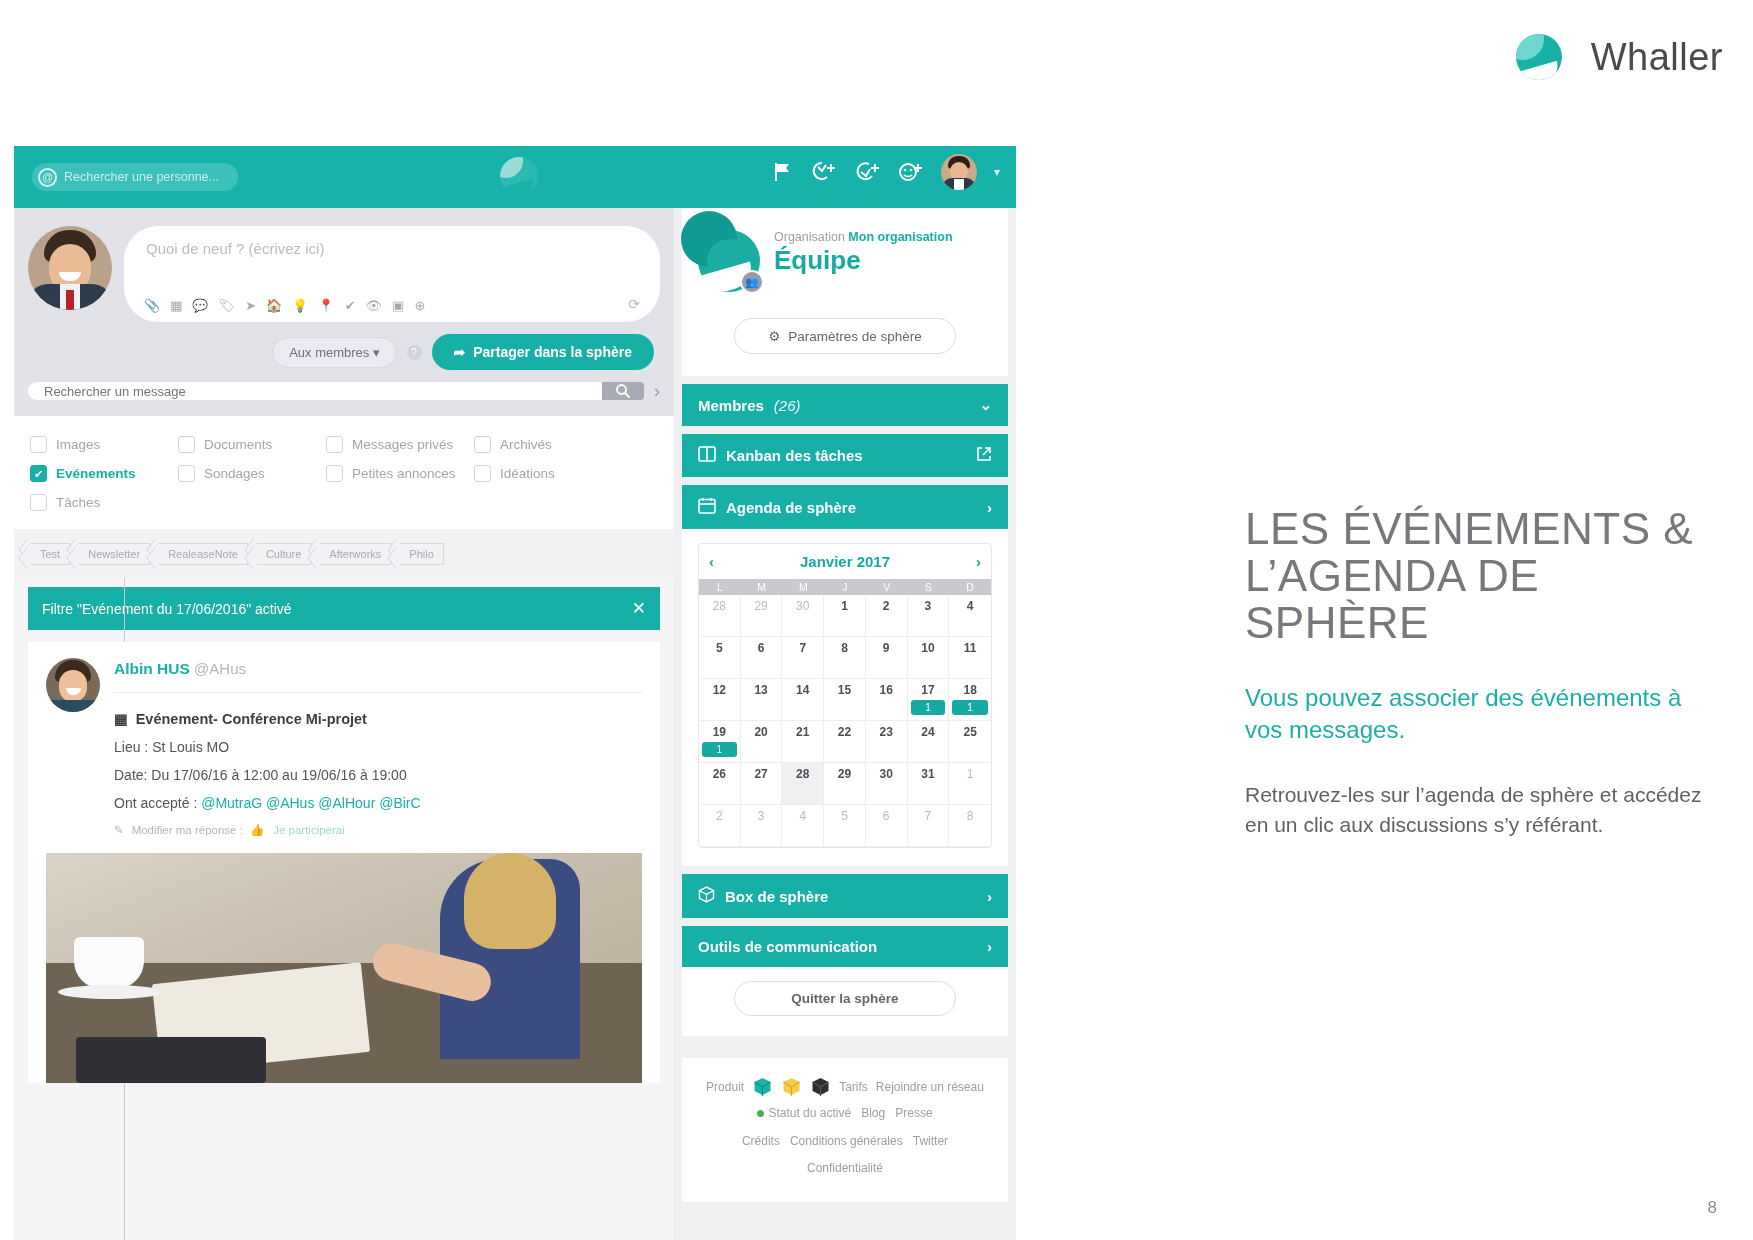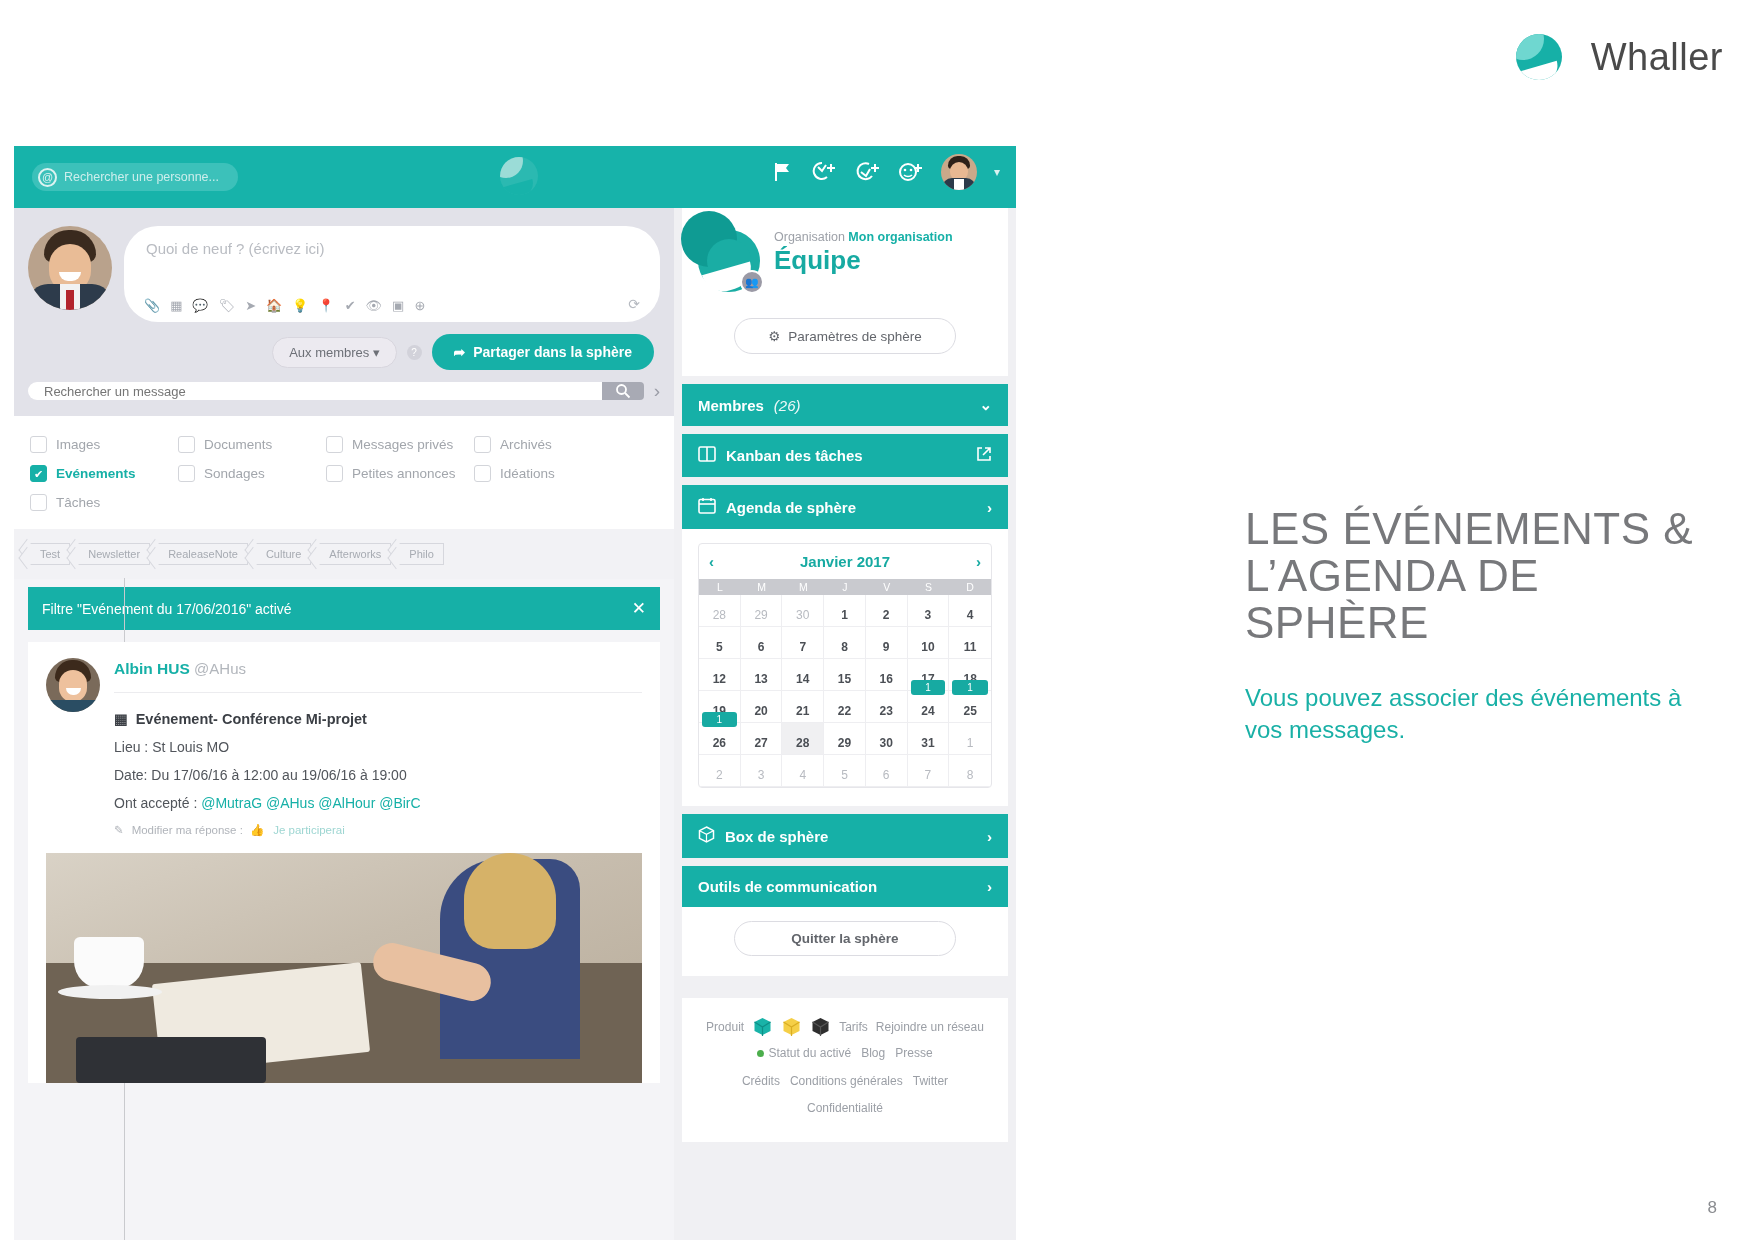--- a/index.html
+++ b/index.html
@@ -150,21 +150,21 @@
 
   
   .cal-wrap { background:#fff; padding:14px 16px 18px 16px; }
   .cal { border:1px solid #e6e6ea; border-radius:4px; }
   .cal-head { display:flex; align-items:center; justify-content:space-between; padding:9px 10px; }
   .cal-head .nav { color:#17aaa2; font-size:15px; font-weight:bold; }
   .cal-head .mon { color:#17aaa2; font-size:15px; font-weight:bold; }
   .cal-dow { display:grid; grid-template-columns:repeat(7,1fr); background:#c9cacf; }
   .cal-dow div { text-align:center; color:#fff; font-size:10.5px; padding:2px 0; }
   .cal-grid { display:grid; grid-template-columns:repeat(7,1fr); }
-  .cal-cell { height:32px; border-right:1px solid #eeeef1; border-bottom:1px solid #eeeef1; position:relative; padding-top:13px;}
+  .cal-cell { height:42px; border-right:1px solid #eeeef1; border-bottom:1px solid #eeeef1; position:relative; padding-top:4px;}
   .cal-cell:nth-child(7n) { border-right:none; }
   .cal-num { text-align:center; font-size:12px; color:#4b4f55; font-weight:bold; }
   .cal-cell.muted .cal-num { color:#b7bac0; font-weight:normal; }
   .cal-cell.today { background:#f0f0f2; }
   .cal-badge { position:absolute; left:3px; right:3px; top:21px; background:#17aaa2; color:#fff; font-size:10px;
      text-align:center; border-radius:3px; padding:2px 0; }
 
   .quit-wrap { background:#fff; padding:14px 0 20px 0; display:flex; justify-content:center; }
   .quit { width:222px; border:1px solid #dcdce2; border-radius:18px; text-align:center; padding:9px 0;
      color:#63666c; font-size:13.5px; font-weight:bold;}
@@ -685,16 +685,17 @@
           </div>
         </div>
 
       </div>
     </div>
   </div>
 
   <div class="copy">
     <h1>LES ÉVÉNEMENTS &amp; L’AGENDA DE SPHÈRE</h1>
     <div class="lead">Vous pouvez associer des événements à vos messages.</div>
+    <div class="body">Retrouvez-les sur l’agenda de sphère et accédez en un clic aux discussions s’y référant.</div>
   </div>
 
   <div class="pageno">8</div>
 </div>
 
 </body></html>

